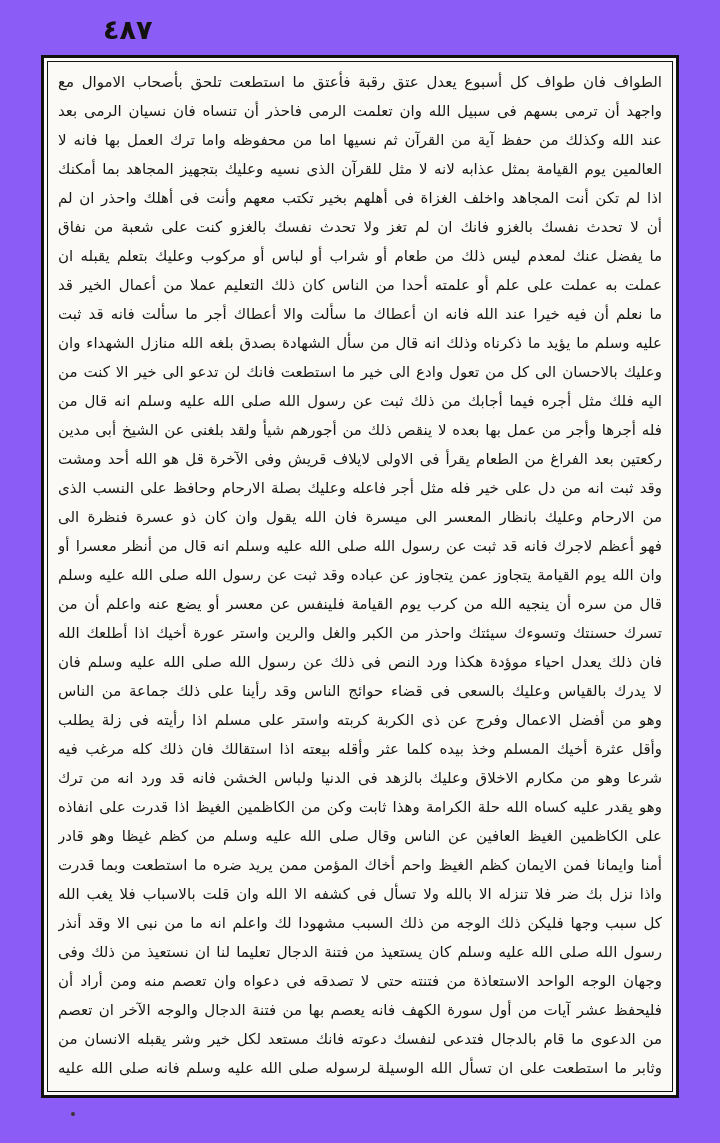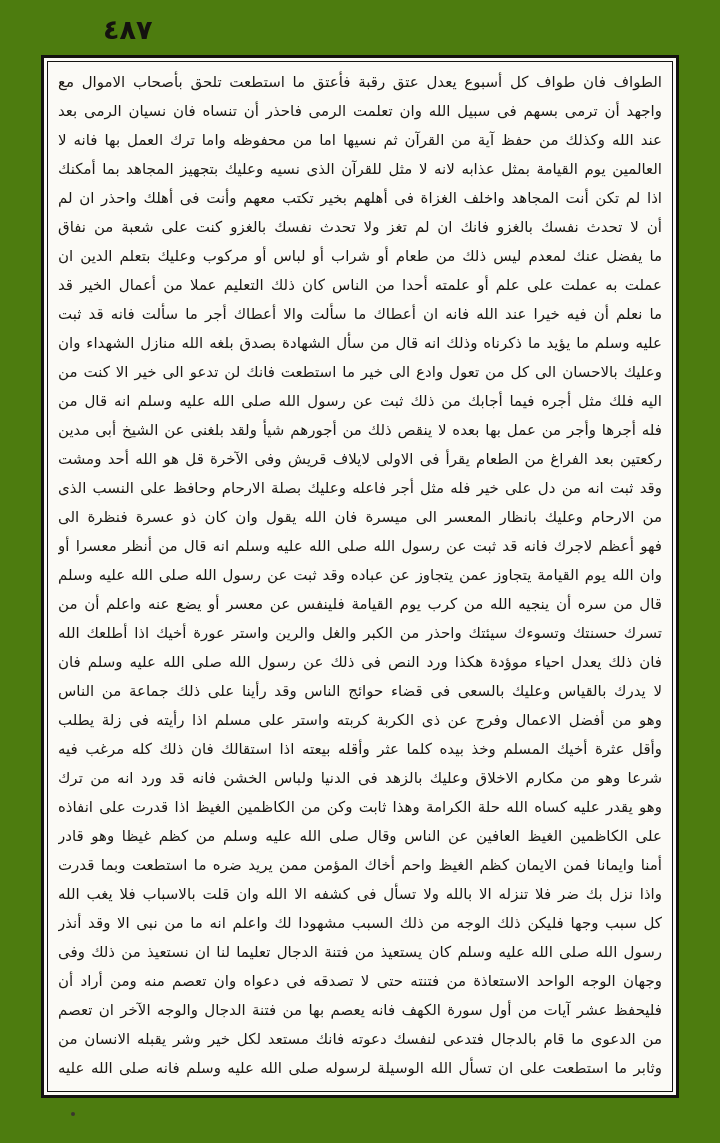--- a/index.html
+++ b/index.html
@@ -8,21 +8,21 @@
     width: 720px;
     height: 1143px;
     background: #fbfaf6;
     overflow: hidden;
     font-family: "DejaVu Sans", sans-serif;
   }
   .scan-page {
     position: relative;
     width: 720px;
     height: 1143px;
-    background: #4d7c0f;
+    background: #8b5cf6;
     color: #181613;
   }
   .page-number {
     position: absolute;
     top: 14px;
     left: 103px;
     font-size: 27px;
     font-weight: bold;
     letter-spacing: 1px;
     color: #14120f;
@@ -84,21 +84,21 @@
 
   <div class="frame-outer">
     <div class="frame-inner">
       <div class="text-block">
           <div class="line">الطواف فان طواف كل أسبوع يعدل عتق رقبة فأعتق ما استطعت تلحق بأصحاب الاموال مع أجر الفقر</div>
           <div class="line">واجهد أن ترمى بسهم فى سبيل الله وان تعلمت الرمى فاحذر أن تنساه فان نسيان الرمى بعد العلم به من الكبائر</div>
           <div class="line">عند الله وكذلك من حفظ آية من القرآن ثم نسيها اما من محفوظه واما ترك العمل بها فانه لا يعذب أحد من</div>
           <div class="line">العالمين يوم القيامة بمثل عذابه لانه لا مثل للقرآن الذى نسيه وعليك بتجهيز المجاهد بما أمكنك ولو برغيف</div>
           <div class="line">اذا لم تكن أنت المجاهد واخلف الغزاة فى أهلهم بخير تكتب معهم وأنت فى أهلك واحذر ان لم تغز</div>
           <div class="line">أن لا تحدث نفسك بالغزو فانك ان لم تغز ولا تحدث نفسك بالغزو كنت على شعبة من نفاق وأجهد فى اعطاء</div>
-          <div class="line">ما يفضل عنك لمعدم ليس ذلك من طعام أو شراب أو لباس أو مركوب وعليك بتعلم الدين ان</div>
+          <div class="line">ما يفضل عنك لمعدم ليس ذلك من طعام أو شراب أو لباس أو مركوب وعليك بتعلم يقبله ان</div>
           <div class="line">عملت به عملت على علم أو علمته أحدا من الناس كان ذلك التعليم عملا من أعمال الخير قد أتيته وأسأل من الله</div>
           <div class="line">ما نعلم أن فيه خيرا عند الله فانه ان أعطاك ما سألت والا أعطاك أجر ما سألت فانه قد ثبت عن رسول الله صلى الله</div>
           <div class="line">عليه وسلم ما يؤيد ما ذكرناه وذلك انه قال من سأل الشهادة بصدق بلغه الله منازل الشهداء وان مات على فراشه</div>
           <div class="line">وعليك بالاحسان الى كل من تعول وادع الى خير ما استطعت فانك لن تدعو الى خير الا كنت من أهله ومن أجابك</div>
           <div class="line">اليه فلك مثل أجره فيما أجابك من ذلك ثبت عن رسول الله صلى الله عليه وسلم انه قال من سن فى الاسلام سنة حسنة</div>
           <div class="line">فله أجرها وأجر من عمل بها بعده لا ينقص ذلك من أجورهم شيأ ولقد بلغنى عن الشيخ أبى مدين انه سن لاصحابه</div>
           <div class="line">ركعتين بعد الفراغ من الطعام يقرأ فى الاولى لايلاف قريش وفى الآخرة قل هو الله أحد ومشت سنة فى أصحابه</div>
           <div class="line">وقد ثبت انه من دل على خير فله مثل أجر فاعله وعليك بصلة الارحام وحافظ على النسب الذى بينك وبين الله فانه</div>
           <div class="line">من الارحام وعليك بانظار المعسر الى ميسرة فان الله يقول وان كان ذو عسرة فنظرة الى ميسرة وان وضعت عنه</div>
           <div class="line">فهو أعظم لاجرك فانه قد ثبت عن رسول الله صلى الله عليه وسلم انه قال من أنظر معسرا أو وضع عنه أظله الله فى ظله</div>

